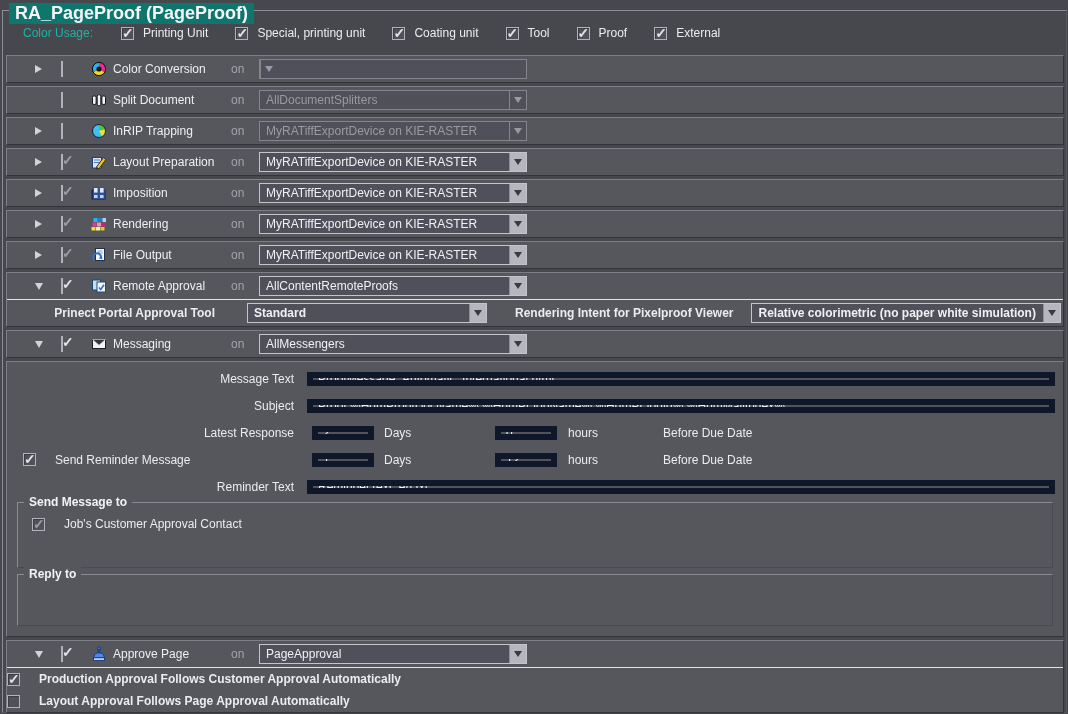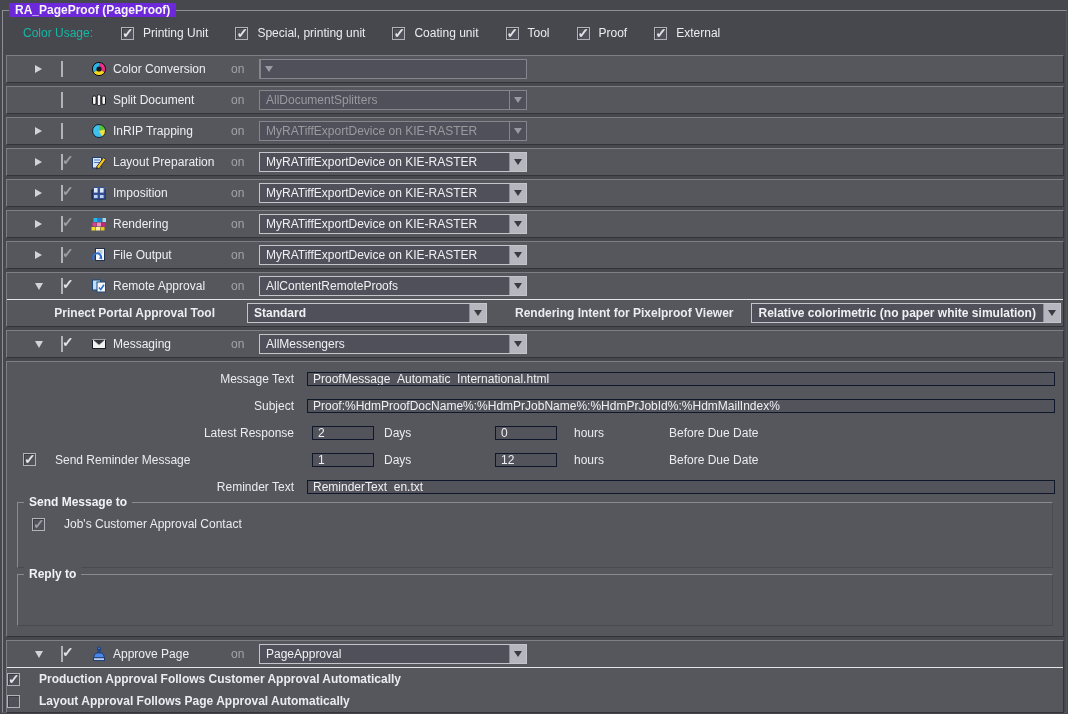--- a/index.html
+++ b/index.html
@@ -11,22 +11,22 @@
     color:#ebebf0;
     position:relative;
   }
   .main-frame {
     position:absolute; left:2px; top:10px; right:1px; bottom:1px;
     border:1px solid #8e8e96;
     border-right-color:#55555c; border-bottom-color:#55555c;
   }
   .main-title {
     position:absolute; top:-8px; left:6px;
-    background:#6d28d9; padding:0 6px;
-    font-weight:bold; font-size:12px; color:#f4f4f8; white-space:nowrap;
+    background:#0f766e; padding:0 6px;
+    font-weight:bold; font-size:18px; color:#f4f4f8; white-space:nowrap;
   }
   
   .color-usage-row { height:44px; display:flex; align-items:center; padding-left:20px; }
   .cu-label { width:98px; color:#14b8a6; }
   .cu-item { display:flex; align-items:center; margin-right:27px; }
   .cu-item .cb { margin-right:9px; }
   
   .cb {
     width:13px; height:13px; flex:0 0 13px;
     border:1px solid #b2b2ba; background:#515159; position:relative;
@@ -76,28 +76,28 @@
   .combo.portal { width:240px; }
   .intent-label { margin-left:28px; margin-right:18px; white-space:nowrap; }
   .combo.intent { flex:1; margin-right:2px; }
   
   .msg-band { padding:3px 0 4px 0; }
   .frow { height:27px; display:flex; align-items:center; }
   .flabel { width:300px; text-align:right; padding-right:13px; white-space:nowrap; }
   .flabel-left { width:300px; display:flex; align-items:center; padding-left:16px; }
   .flabel-left .cb { margin-right:19px; }
   input.tfield, input.nfield {
-    height:14px; background:#53535b; border:1px solid #0f172a;
+    height:14px; background:#53535b; border:6px solid #0f172a;
     color:#f0f0f4; font-family:"Liberation Sans", sans-serif; font-size:12px;
     padding:0 5px; outline:none;
   }
   input.tfield { width:748px; }
   input.nfield { width:62px; margin-left:5px; }
   .unit-days  { margin-left:10px; width:106px; }
-  .unit-hours { margin-left:17px; width:95px; }
+  .unit-hours { margin-left:11px; width:95px; }
   .bdd { margin-left:0; white-space:nowrap; }
   
   .gbox {
     margin:2px 10px 6px 10px; position:relative;
     border:1px solid; border-color:#8a8a92 #4a4a52 #4a4a52 #8a8a92;
   }
   .gbox-title {
     position:absolute; top:-8px; left:6px; background:#56565d;
     padding:0 5px; font-weight:bold; color:#f2f2f6; white-space:nowrap;
   }

